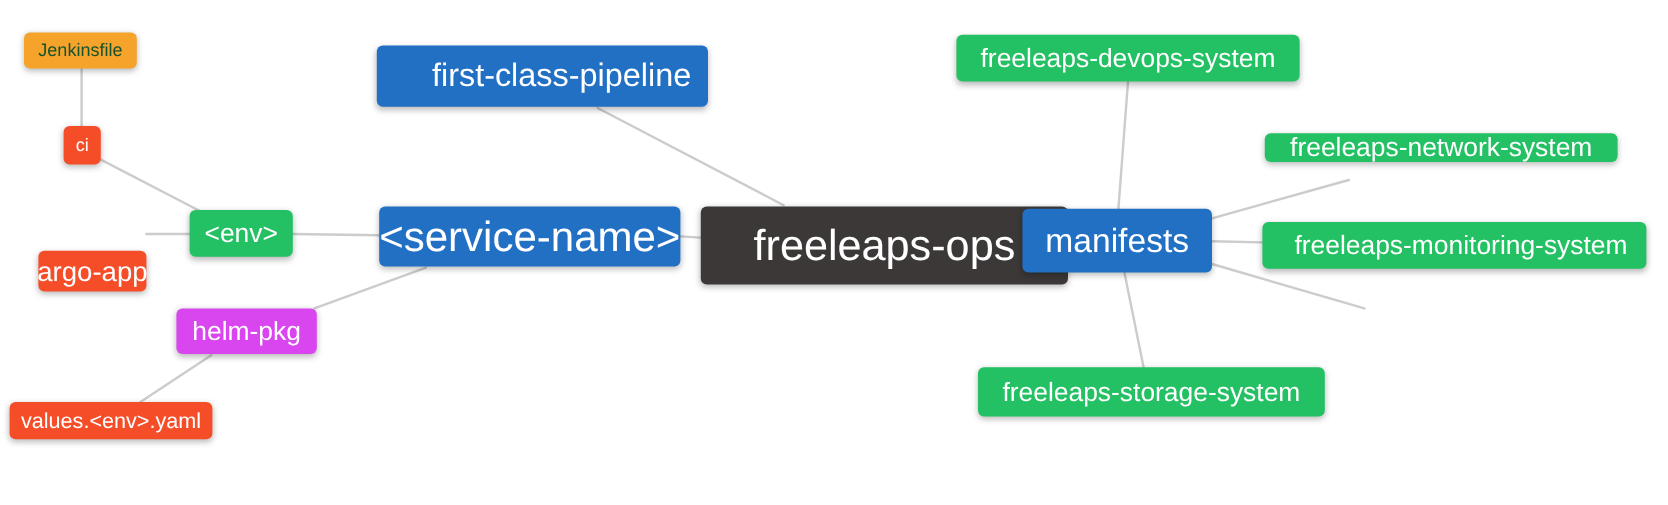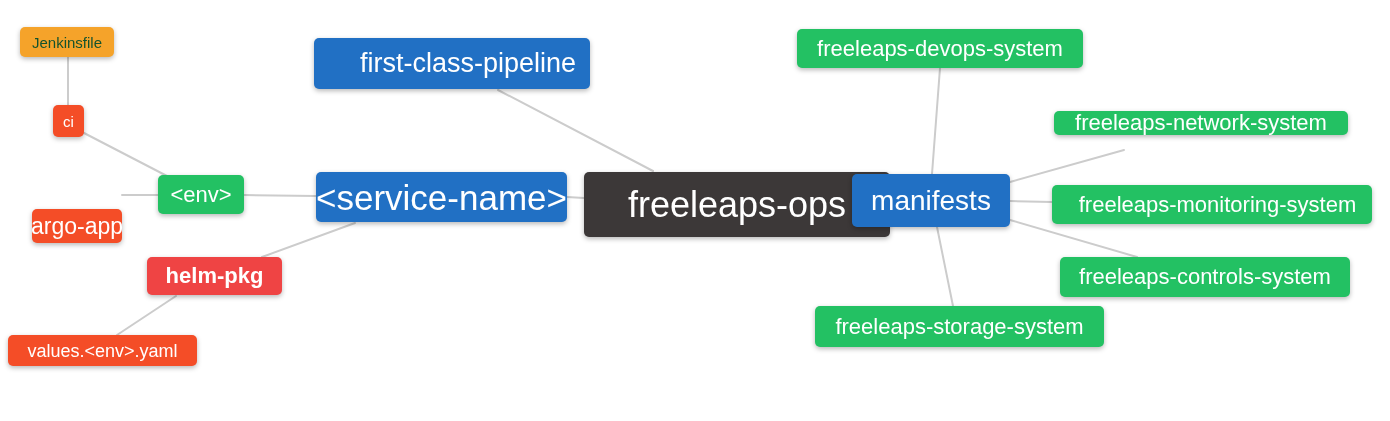--- a/index.html
+++ b/index.html
@@ -60,25 +60,24 @@
     <line class="edge" x1="1010" y1="182" x2="1124" y2="150" stroke="#cccccc"></line>
     <line class="edge" x1="1010" y1="201" x2="1052" y2="202" stroke="#cccccc"></line>
     <line class="edge" x1="1010" y1="220" x2="1137" y2="257" stroke="#cccccc"></line>
     <line class="edge" x1="937" y1="227" x2="953" y2="306" stroke="#cccccc"></line>
   </svg>
 
   <div class="node" style="left: 20px; top: 27px; width: 94px; height: 30px; font-size: 15px; background: rgb(245, 163, 42); color: #14532d;">Jenkinsfile</div>
   <div class="node" style="left: 53px; top: 105px; width: 31px; height: 32px; font-size: 15px; background: rgb(244, 77, 39); color: rgb(255, 255, 255);">ci</div>
   <div class="node" style="left: 32px; top: 177px; width: 90px; height: 34px; font-size: 23px; background: rgb(244, 77, 39); color: rgb(255, 255, 255); margin-top: 32px;">argo-app</div>
   <div class="node" style="left: 158px; top: 175px; width: 86px; height: 39px; font-size: 22px; background: rgb(35, 193, 99); color: rgb(255, 255, 255);">&lt;env&gt;</div>
-  <div class="node" style="left: 147px; top: 257px; width: 135px; height: 38px; font-size: 22px; background: #ef4444; color: rgb(255, 255, 255); font-weight: bold;">helm-pkg</div>
-  <div class="node" style="left: 8px; top: 335px; width: 189px; height: 31px; font-size: 18px; background: rgb(244, 77, 39); color: rgb(255, 255, 255);">values.&lt;env&gt;.yaml</div>
+  <div class="node" style="left: 147px; top: 257px; width: 117px; height: 38px; font-size: 22px; background: #d946ef; color: rgb(255, 255, 255);">helm-pkg</div>
+  <div class="node" style="left: 8px; top: 335px; width: 169px; height: 31px; font-size: 18px; background: rgb(244, 77, 39); color: rgb(255, 255, 255);">values.&lt;env&gt;.yaml</div>
   <div class="node" style="left: 314px; top: 38px; width: 276px; height: 51px; font-size: 27px; background: rgb(33, 112, 196); color: rgb(255, 255, 255); padding-left: 32px;">first-class-pipeline</div>
   <div class="node" style="left: 316px; top: 172px; width: 251px; height: 50px; font-size: 35px; background: rgb(33, 112, 196); color: rgb(255, 255, 255);">&lt;service-name&gt;</div>
   <div class="node" style="left: 584px; top: 172px; width: 306px; height: 65px; font-size: 36px; background: rgb(60, 56, 56); color: rgb(255, 255, 255);">freeleaps-ops</div>
   <div class="node" style="left: 852px; top: 174px; width: 158px; height: 53px; font-size: 28px; background: rgb(33, 112, 196); color: rgb(255, 255, 255);">manifests</div>
   <div class="node" style="left: 797px; top: 29px; width: 286px; height: 39px; font-size: 22px; background: rgb(35, 193, 99); color: rgb(255, 255, 255);">freeleaps-devops-system</div>
   <div class="node" style="left: 1054px; top: 111px; width: 294px; height: 24px; font-size: 22px; background: rgb(35, 193, 99); color: rgb(255, 255, 255);">freeleaps-network-system</div>
   <div class="node" style="left: 1052px; top: 185px; width: 320px; height: 39px; font-size: 22px; background: rgb(35, 193, 99); color: rgb(255, 255, 255); padding-left: 11px;">freeleaps-monitoring-system</div>
-  <div class="node" style="left: 1060px; top: 257px; width: 290px; height: 40px; font-size: 22px; background: rgb(35, 193, 99); color: rgb(255, 255, 255);">freeleaps-controls-system</div>
   <div class="node" style="left: 815px; top: 306px; width: 289px; height: 41px; font-size: 22px; background: rgb(35, 193, 99); color: rgb(255, 255, 255);">freeleaps-storage-system</div>
 
 </div>
 
 </body></html>

